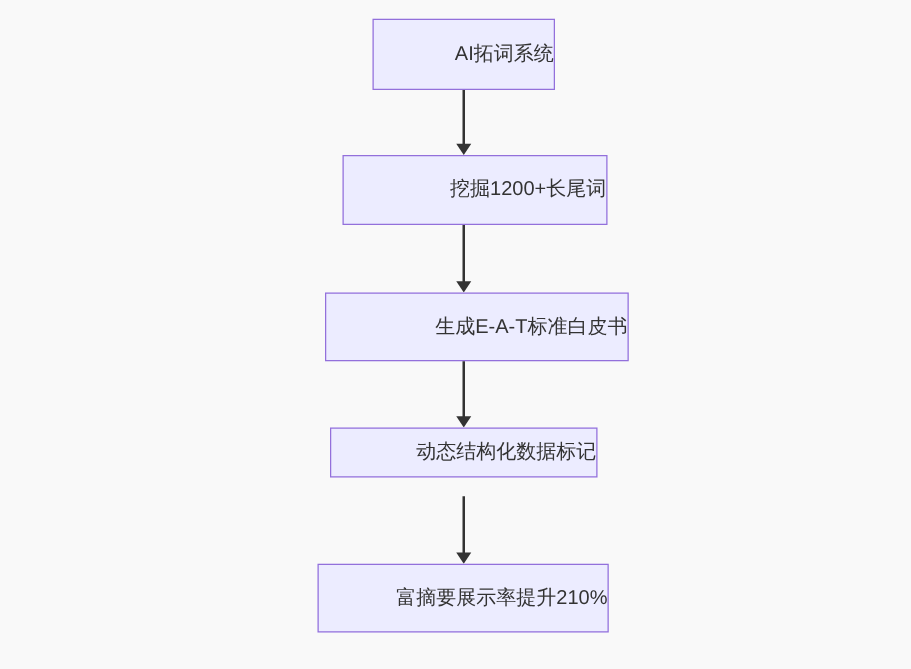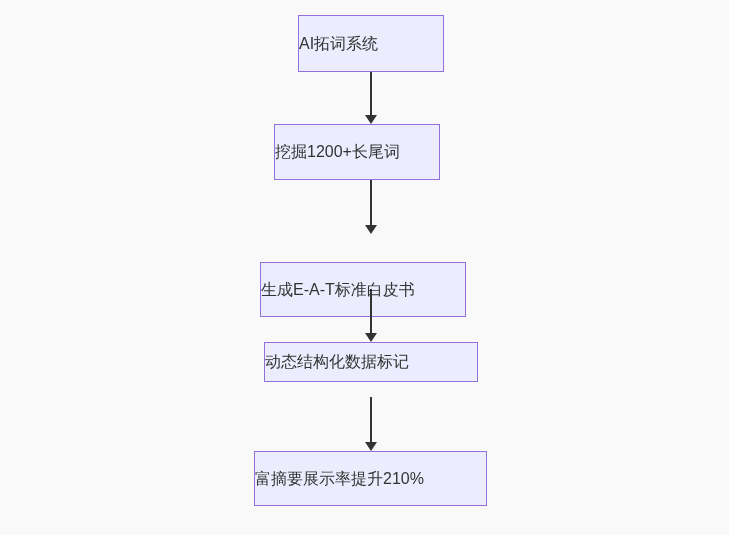--- a/index.html
+++ b/index.html
@@ -18,21 +18,21 @@
     width: 729px;
     height: 535px;
   }
   .node {
     position: absolute;
     box-sizing: border-box;
     background: #ECECFF;
     border: 1px solid #9370DB;
     display: flex;
     align-items: center;
-    justify-content: flex-start;
+    justify-content: flex-end;
     color: #333333;
     font-size: 16px;
     line-height: 1.2;
     white-space: nowrap;
   }
   .edge {
     position: absolute;
     left: 365px;
     width: 12px;
     display: flex;
@@ -60,30 +60,30 @@
 
   <div class="node" style="left:298px; top:15px; width:146px; height:57px;">
     <span>AI拓词系统</span>
   </div>
 
   <div class="edge" style="top:72px; height:52px;">
     <div class="edge-line"></div>
     <div class="edge-head"></div>
   </div>
 
-  <div class="node" style="left:274px; top:124px; width:166px; height:56px;">
+  <div class="node" style="left:274px; top:124px; width:212px; height:56px;">
     <span>挖掘1200+长尾词</span>
   </div>
 
   <div class="edge" style="top:180px; height:54px;">
     <div class="edge-line"></div>
     <div class="edge-head"></div>
   </div>
 
-  <div class="node" style="left:260px; top:234px; width:206px; height:55px;margin-top:28px;">
+  <div class="node" style="left:260px; top:234px; width:243px; height:55px;">
     <span>生成E-A-T标准白皮书</span>
   </div>
 
   <div class="edge" style="top:289px; height:53px;">
     <div class="edge-line"></div>
     <div class="edge-head"></div>
   </div>
 
   <div class="node" style="left:264px; top:342px; width:214px; height:40px;">
     <span>动态结构化数据标记</span>

